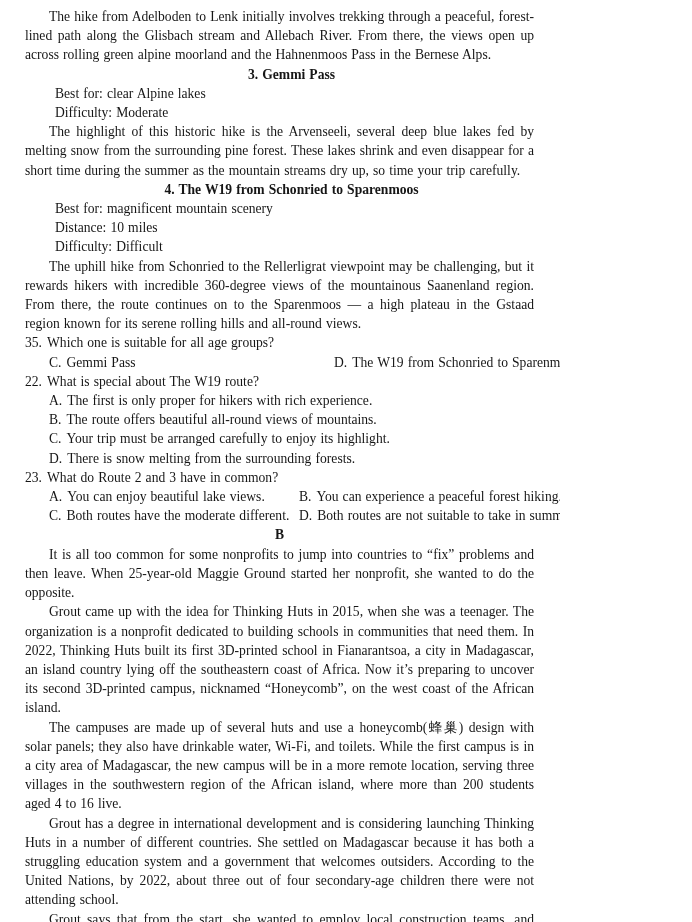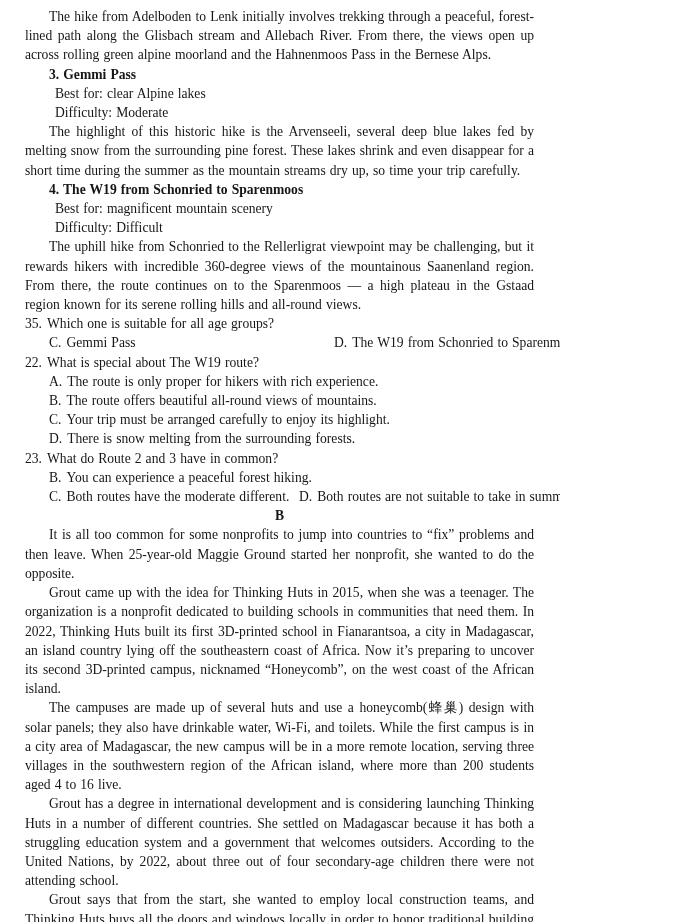--- a/index.html
+++ b/index.html
@@ -21,20 +21,21 @@
     word-spacing: 0.05em;
   }
   .para {
     margin: 0;
     text-align: justify;
     text-indent: 24px;
   }
   .route-heading {
     font-weight: bold;
     margin-left: 24px;
+    text-align: center;
   }
   .meta-line {
     margin-left: 30px;
   }
   .q-stem .q-num {
     margin-right: 5px;
   }
   .opt-stack {
     margin-left: 24px;
   }
@@ -68,20 +69,21 @@
 
   <p class="para">The hike from Adelboden to Lenk initially involves trekking through a peaceful, forest-lined path along the Glisbach stream and Allebach River. From there, the views open up across rolling green alpine moorland and the Hahnenmoos Pass in the Bernese Alps.</p>
 
   <div class="route-heading">3. Gemmi Pass</div>
   <div class="meta-line">Best for: clear Alpine lakes</div>
   <div class="meta-line">Difficulty: Moderate</div>
   <p class="para">The highlight of this historic hike is the Arvenseeli, several deep blue lakes fed by melting snow from the surrounding pine forest. These lakes shrink and even disappear for a short time during the summer as the mountain streams dry up, so time your trip carefully.</p>
 
   <div class="route-heading">4. The W19 from Schonried to Sparenmoos</div>
   <div class="meta-line">Best for: magnificent mountain scenery</div>
+  <div class="meta-line">Distance: 10 miles</div>
   <div class="meta-line">Difficulty: Difficult</div>
   <p class="para">The uphill hike from Schonried to the Rellerligrat viewpoint may be challenging, but it rewards hikers with incredible 360-degree views of the mountainous Saanenland region. From there, the route continues on to the Sparenmoos — a high plateau in the Gstaad region known for its serene rolling hills and all-round views.</p>
 
   <div>
     <div class="q-stem">
       <span class="q-num">35.</span><span>Which one is suitable for all age groups?</span>
     </div>
     <div class="opt-row">
       <div class="opt col-left-21">
         <span class="opt-label">C.</span><span>Gemmi Pass</span>
@@ -90,38 +92,41 @@
         <span class="opt-label">D.</span><span>The W19 from Schonried to Sparenmoos</span>
       </div>
     </div>
   </div>
 
   <div>
     <div class="q-stem">
       <span class="q-num">22.</span><span>What is special about The W19 route?</span>
     </div>
     <div class="opt-stack">
-      <span class="opt-label">A.</span><span>The route is only proper for hikers with rich experience.</span>
+      <span class="opt-label">A.</span><span>The first is only proper for hikers with rich experience.</span>
     </div>
     <div class="opt-stack">
       <span class="opt-label">B.</span><span>The route offers beautiful all-round views of mountains.</span>
     </div>
     <div class="opt-stack">
       <span class="opt-label">C.</span><span>Your trip must be arranged carefully to enjoy its highlight.</span>
     </div>
     <div class="opt-stack">
       <span class="opt-label">D.</span><span>There is snow melting from the surrounding forests.</span>
     </div>
   </div>
 
   <div>
     <div class="q-stem">
       <span class="q-num">23.</span><span>What do Route 2 and 3 have in common?</span>
     </div>
     <div class="opt-row">
+      <div class="opt col-left-23">
+        <span class="opt-label">A.</span><span>You can enjoy beautiful lake views.</span>
+      </div>
       <div class="opt">
         <span class="opt-label">B.</span><span>You can experience a peaceful forest hiking.</span>
       </div>
     </div>
     <div class="opt-row">
       <div class="opt col-left-23">
         <span class="opt-label">C.</span><span>Both routes have the moderate different.</span>
       </div>
       <div class="opt">
         <span class="opt-label">D.</span><span>Both routes are not suitable to take in summer.</span>

